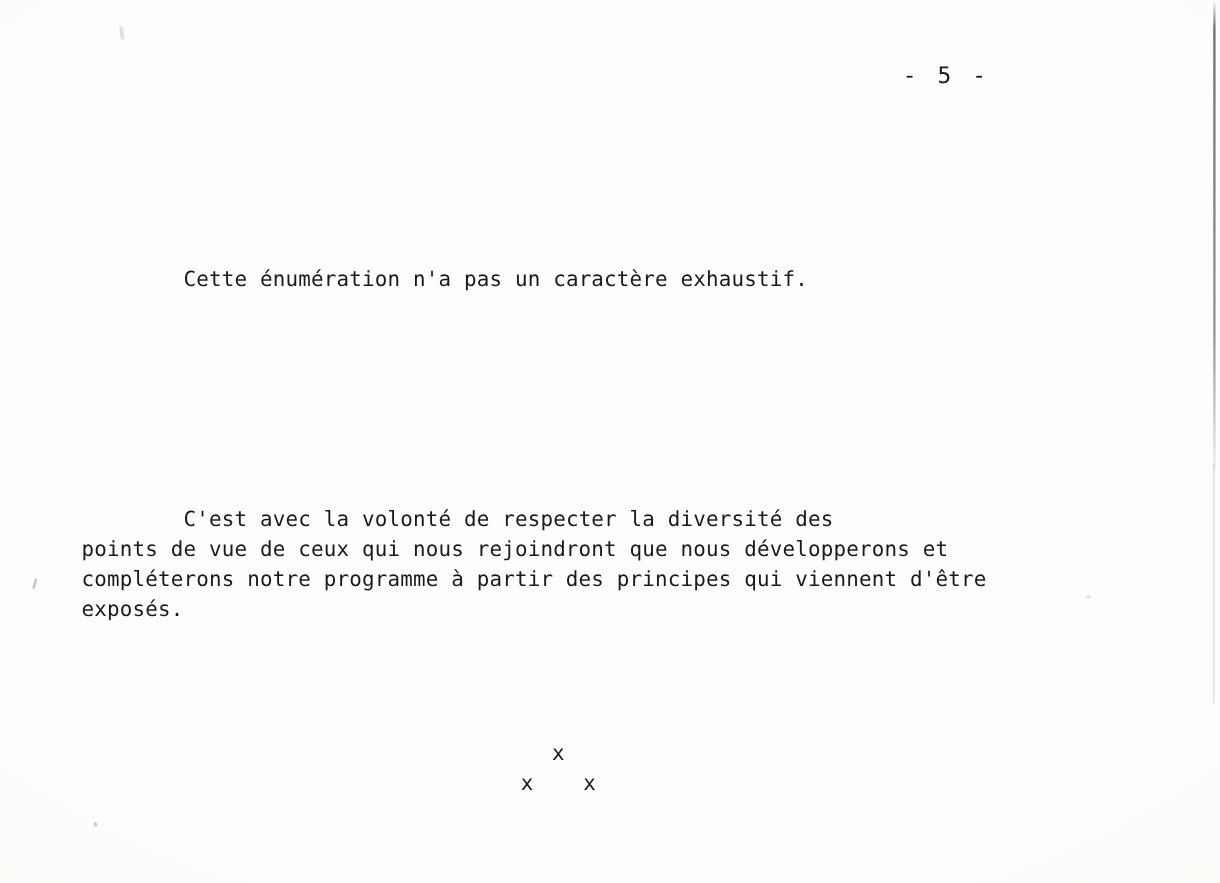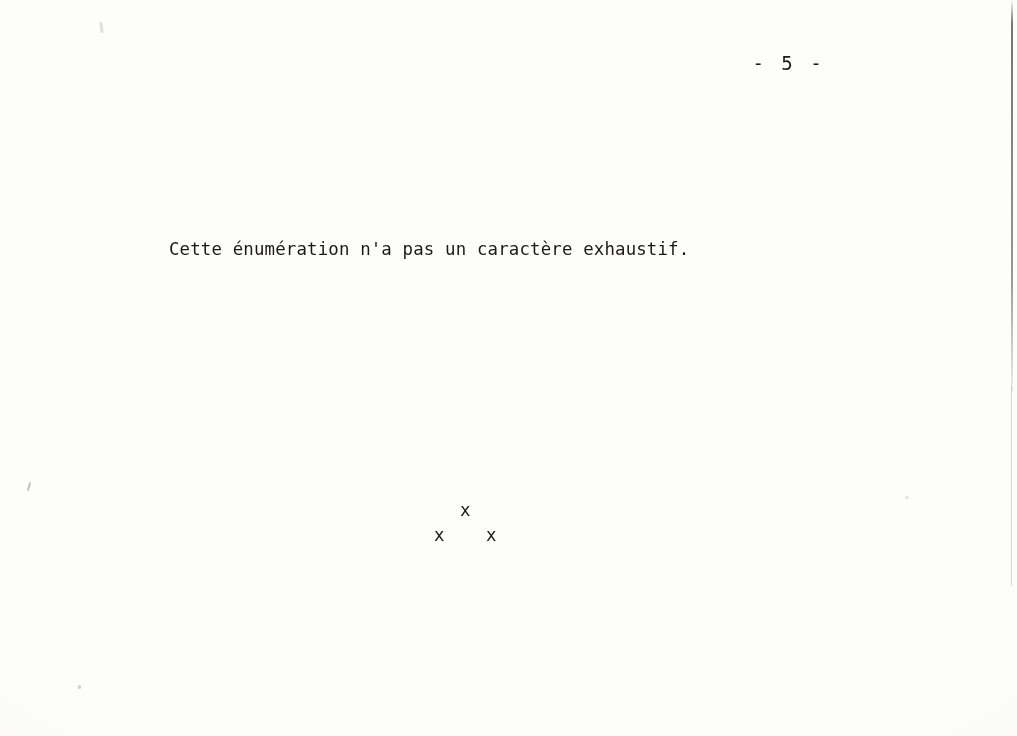--- a/index.html
+++ b/index.html
@@ -66,21 +66,21 @@
     top: 146px;
     left: 68px;
     width: 905px;
     font-size: 17.4px;
     line-height: 25px;
     letter-spacing: 0.15px;
     white-space: pre-wrap;
   }
 
   .para {
-    margin: 16px;
+    margin: 0;
     white-space: pre-wrap;
     text-indent: 0;
   }
   .para-gap {
     height: 25px;
   }
 
   .separator {
     position: relative;
     height: 75px;
@@ -121,20 +121,24 @@
   <div class="speck speck-d"></div>
 
   <div class="page-number">- 5 -</div>
 
   <div class="body-text">
 
     <p class="para">        Cette énumération n'a pas un caractère exhaustif.</p>
 
     <div class="para-gap"></div>
 
+    <p class="para">        C'est avec la volonté de respecter la diversité des
+points de vue de ceux qui nous rejoindront que nous développerons et
+compléterons notre programme à partir des principes qui viennent d'être
+exposés.</p>
 
     <div class="separator">
       <span class="x x-top">x</span>
       <span class="x x-left">x</span>
       <span class="x x-right">x</span>
     </div>
 
     
 
     

